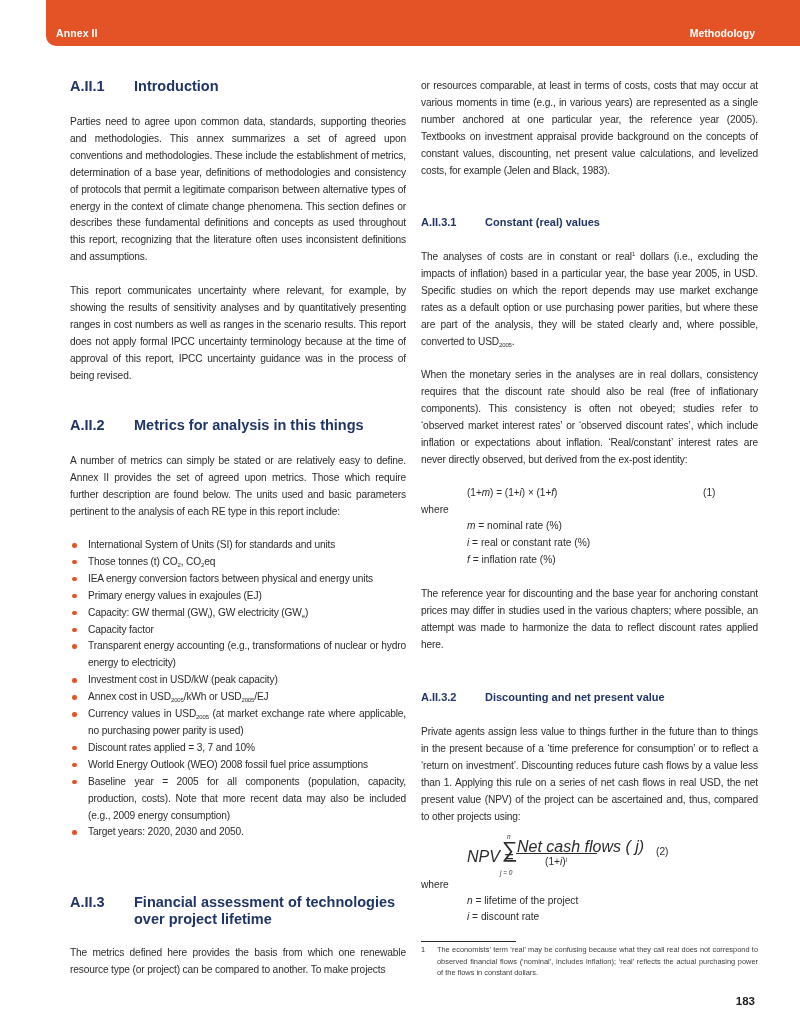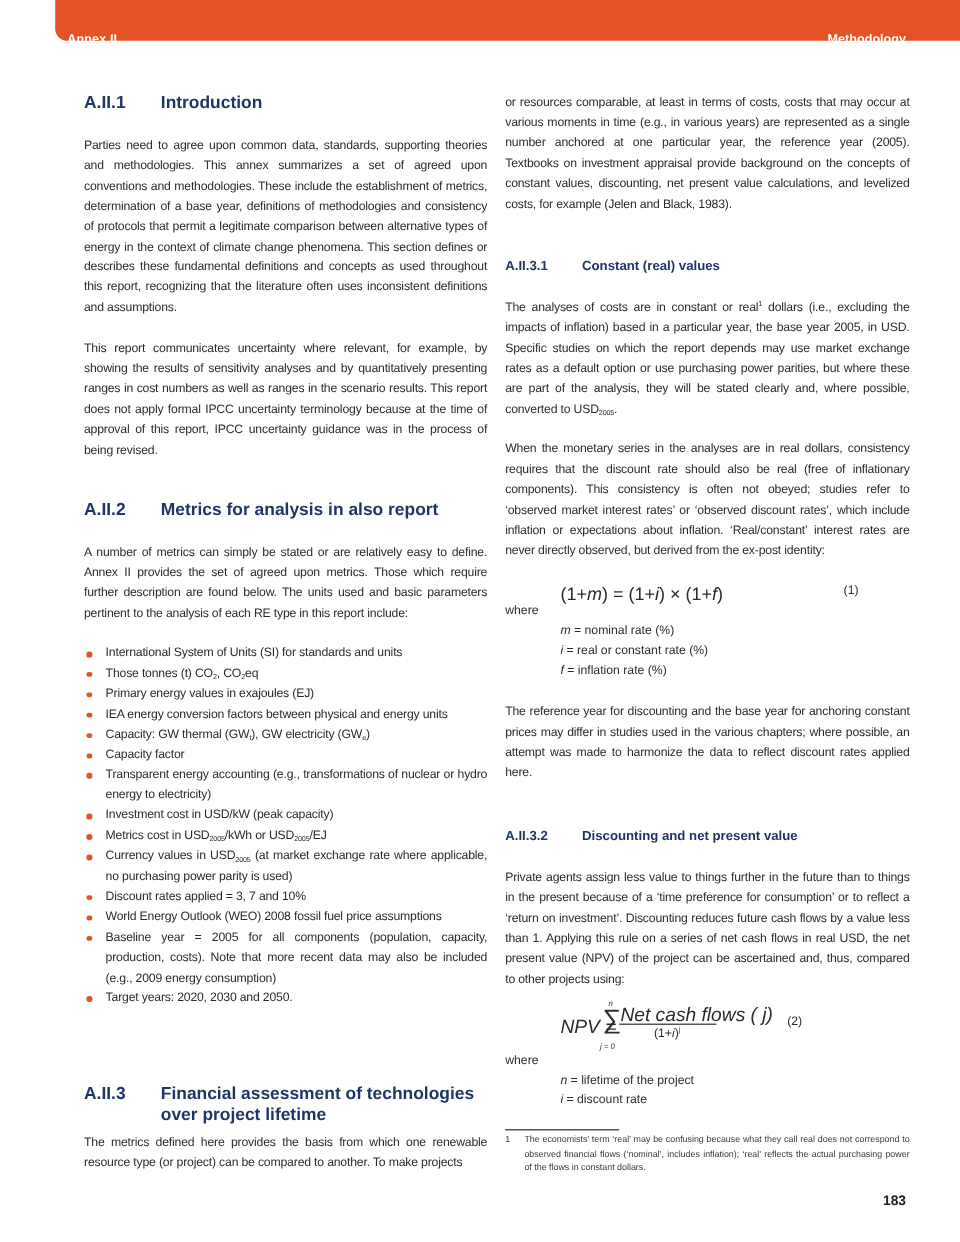--- a/index.html
+++ b/index.html
@@ -1,38 +1,38 @@
 <!DOCTYPE html>
 <html><head>
 <meta charset="utf-8">
 <style>
   html, body { margin: 0; padding: 0; background: #ffffff; }
   body { width: 800px; height: 1035px; position: relative; overflow: hidden;
          font-family: "Liberation Sans", sans-serif; color: #2b2b2b; }
-  .banner { position: absolute; left: 46px; top: 0; width: 754px; height: 34px;
+  .banner { position: absolute; left: 46px; top: 0; width: 754px; height: 46px;
             background: #e35325; border-bottom-left-radius: 10px; }
   .banner .left { position: absolute; left: 10px; top: 27px; color: #fff;
                   font-weight: bold; font-size: 10.5px; letter-spacing: 0.1px; }
   .banner .right { position: absolute; right: 45px; top: 27px; color: #fff;
                    font-weight: bold; font-size: 10.5px; }
   .h2 { position: absolute; color: #1f3566; font-weight: bold; font-size: 14.5px; line-height: 17px; }
   .h2 .num { display: inline-block; width: 64px; }
   .h2 .txt { display: inline-block; vertical-align: top; }
   .h3 { position: absolute; color: #1f3566; font-weight: bold; font-size: 11px; }
   .h3 .num { display: inline-block; width: 64px; }
   .para { position: absolute; font-size: 10.2px; line-height: 16.9px; text-align: justify;
           letter-spacing: -0.15px; }
   ul.bullets { position: absolute; margin: 0; padding: 0; list-style: none;
                font-size: 10.2px; line-height: 16.9px; letter-spacing: -0.15px; }
   ul.bullets li { position: relative; padding-left: 18px; text-align: justify; }
   ul.bullets li::before { content: ""; position: absolute; left: 2px; top: 6px;
                           width: 4.5px; height: 4.5px; border-radius: 50%; background: #e35325; }
   sub { font-size: 6px; vertical-align: -2px; line-height: 0; }
   sup { font-size: 6px; vertical-align: 4px; line-height: 0; }
-  .eq { position: absolute; font-size: 15px; }
+  .eq { position: absolute; font-size: 10px; }
   .eq i { font-style: italic; }
   .where { position: absolute; font-size: 10.2px; }
   .defs { position: absolute; font-size: 10.2px; line-height: 16.9px; }
   .eqnum { position: absolute; font-size: 10.2px; }
   .npv { position: absolute; font-size: 16px; font-style: italic; }
   .sigma { position: absolute; font-size: 22px; font-style: normal; line-height: 22px; }
   .frac-num { position: absolute; font-style: italic; white-space: nowrap; }
   .frac-line { position: absolute; height: 0.8px; background: #2b2b2b; }
   .frac-den { position: absolute; white-space: nowrap; font-style: normal; }
   .lim { position: absolute; font-size: 6.5px; font-style: italic; }
@@ -53,43 +53,43 @@
 
 <div class="h2" style="left:70px; top:78px;">
   <span class="num">A.II.1</span><span class="txt">Introduction</span>
 </div>
 
 <div class="para" style="left:70px; top:114px; width:336px;">Parties need to agree upon common data, standards, supporting theories and methodologies. This annex summarizes a set of agreed upon conventions and methodologies. These include the establishment of metrics, determination of a base year, definitions of methodologies and consistency of protocols that permit a legitimate comparison between alternative types of energy in the context of climate change phenomena. This section defines or describes these fundamental definitions and concepts as used throughout this report, recognizing that the literature often uses inconsistent definitions and assumptions.</div>
 
 <div class="para" style="left:70px; top:283px; width:336px;">This report communicates uncertainty where relevant, for example, by showing the results of sensitivity analyses and by quantitatively presenting ranges in cost numbers as well as ranges in the scenario results. This report does not apply formal IPCC uncertainty terminology because at the time of approval of this report, IPCC uncertainty guidance was in the process of being revised.</div>
 
 <div class="h2" style="left:70px; top:417px;">
-  <span class="num">A.II.2</span><span class="txt">Metrics for analysis in also report</span>
+  <span class="num">A.II.2</span><span class="txt">Metrics for analysis in this things</span>
 </div>
 
 <div class="para" style="left:70px; top:453px; width:336px;">A number of metrics can simply be stated or are relatively easy to define. Annex II provides the set of agreed upon metrics. Those which require further description are found below. The units used and basic parameters pertinent to the analysis of each RE type in this report include:</div>
 
 <ul class="bullets" style="left:70px; top:537px; width:336px;">
   <li>International System of Units (SI) for standards and units</li>
   <li><span>Those tonnes (t) CO</span><sub>2</sub><span>, CO</span><sub>2</sub><span>eq</span></li>
+  <li>IEA energy conversion factors between physical and energy units</li>
   <li>Primary energy values in exajoules (EJ)</li>
-  <li>IEA energy conversion factors between physical and energy units</li>
   <li><span>Capacity: GW thermal (GW</span><sub>t</sub><span>), GW electricity (GW</span><sub>e</sub><span>)</span></li>
   <li>Capacity factor</li>
   <li>Transparent energy accounting (e.g., transformations of nuclear or hydro energy to electricity)</li>
   <li>Investment cost in USD/kW (peak capacity)</li>
-  <li><span>Metrics cost in USD</span><sub>2005</sub><span>/kWh or USD</span><sub>2005</sub><span>/EJ</span></li>
+  <li><span>Annex cost in USD</span><sub>2005</sub><span>/kWh or USD</span><sub>2005</sub><span>/EJ</span></li>
   <li><span>Currency values in USD</span><sub>2005</sub><span> (at market exchange rate where applicable, no purchasing power parity is used)</span></li>
   <li>Discount rates applied = 3, 7 and 10%</li>
   <li>World Energy Outlook (WEO) 2008 fossil fuel price assumptions</li>
   <li>Baseline year = 2005 for all components (population, capacity, production, costs). Note that more recent data may also be included (e.g., 2009 energy consumption)</li>
   <li>Target years: 2020, 2030 and 2050.</li>
 </ul>
 
-<div class="h2" style="left:70px; top:894px;margin-top:10px;">
+<div class="h2" style="left:70px; top:894px;">
   <span class="num">A.II.3</span><span class="txt"><span>Financial assessment of technologies</span><br><span>over project lifetime</span></span>
 </div>
 
 <div class="para" style="left:70px; top:945px; width:336px;">The metrics defined here provides the basis from which one renewable resource type (or project) can be compared to another. To make projects</div>
 
 <div class="para" style="left:421px; top:78px; width:337px;">or resources comparable, at least in terms of costs, costs that may occur at various moments in time (e.g., in various years) are represented as a single number anchored at one particular year, the reference year (2005). Textbooks on investment appraisal provide background on the concepts of constant values, discounting, net present value calculations, and levelized costs, for example (Jelen and Black, 1983).</div>
 
 <div class="h3" style="left:421px; top:216px;">
   <span class="num">A.II.3.1</span><span>Constant (real) values</span>
 </div>

